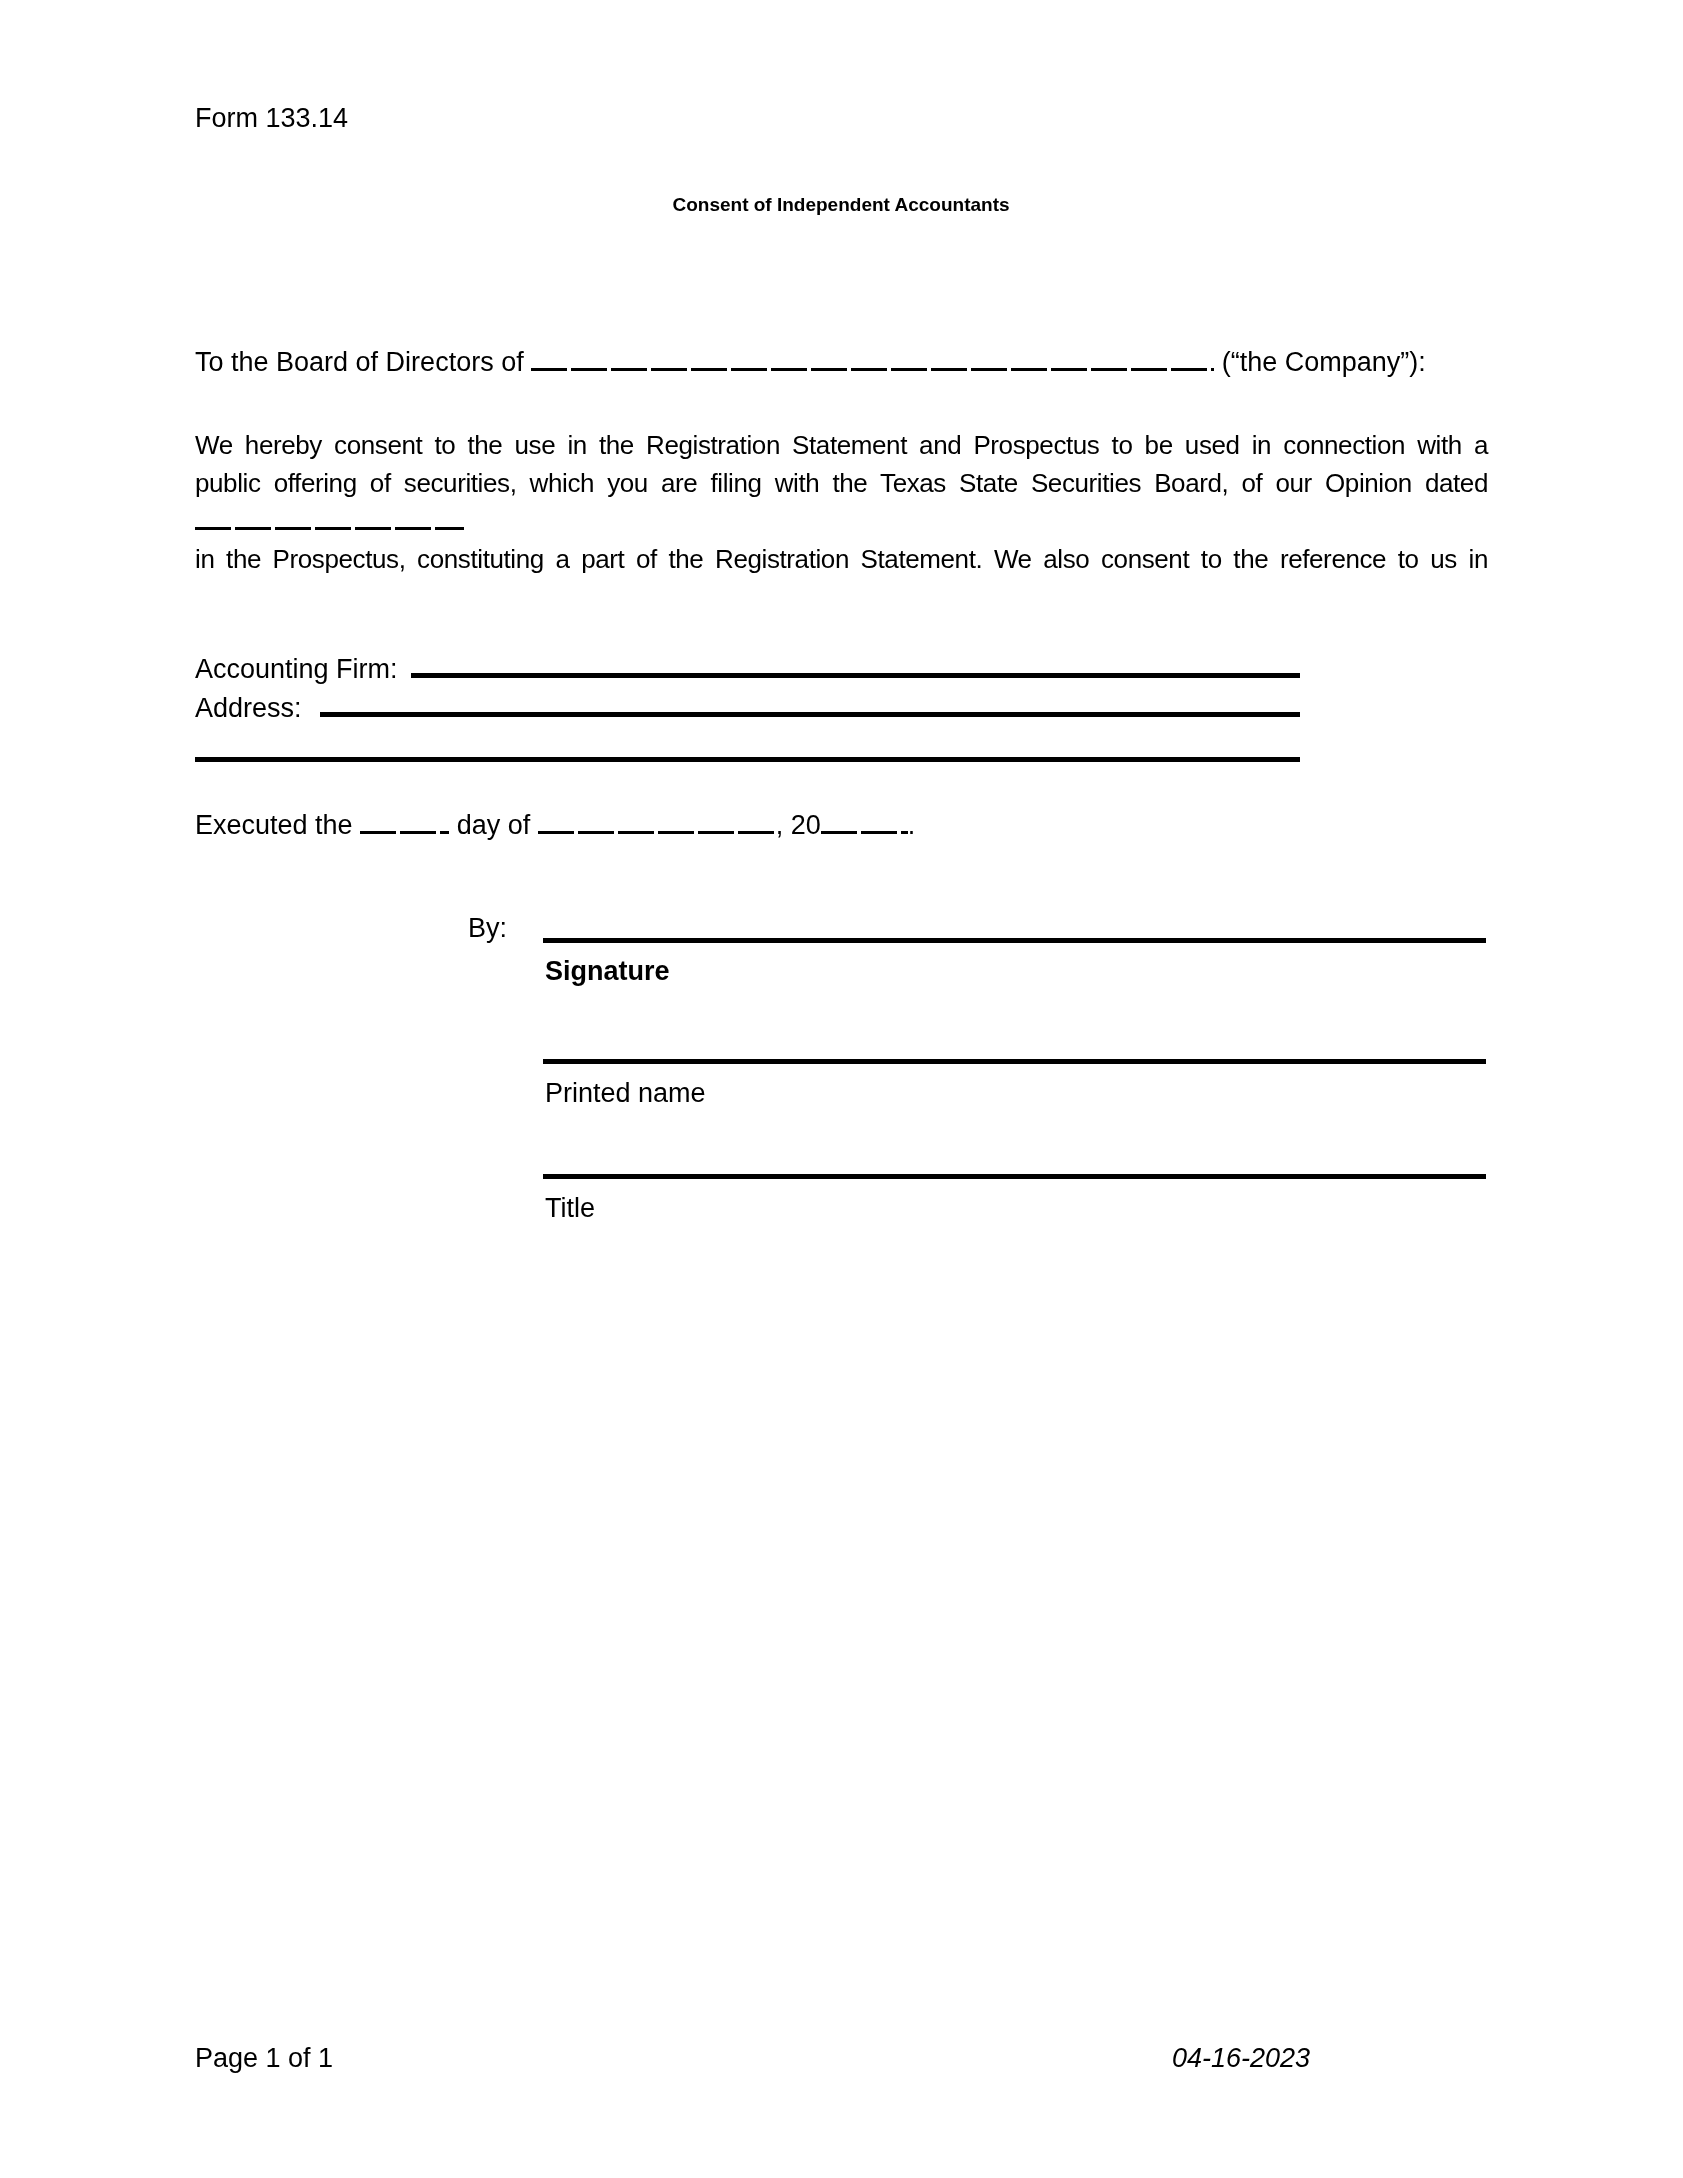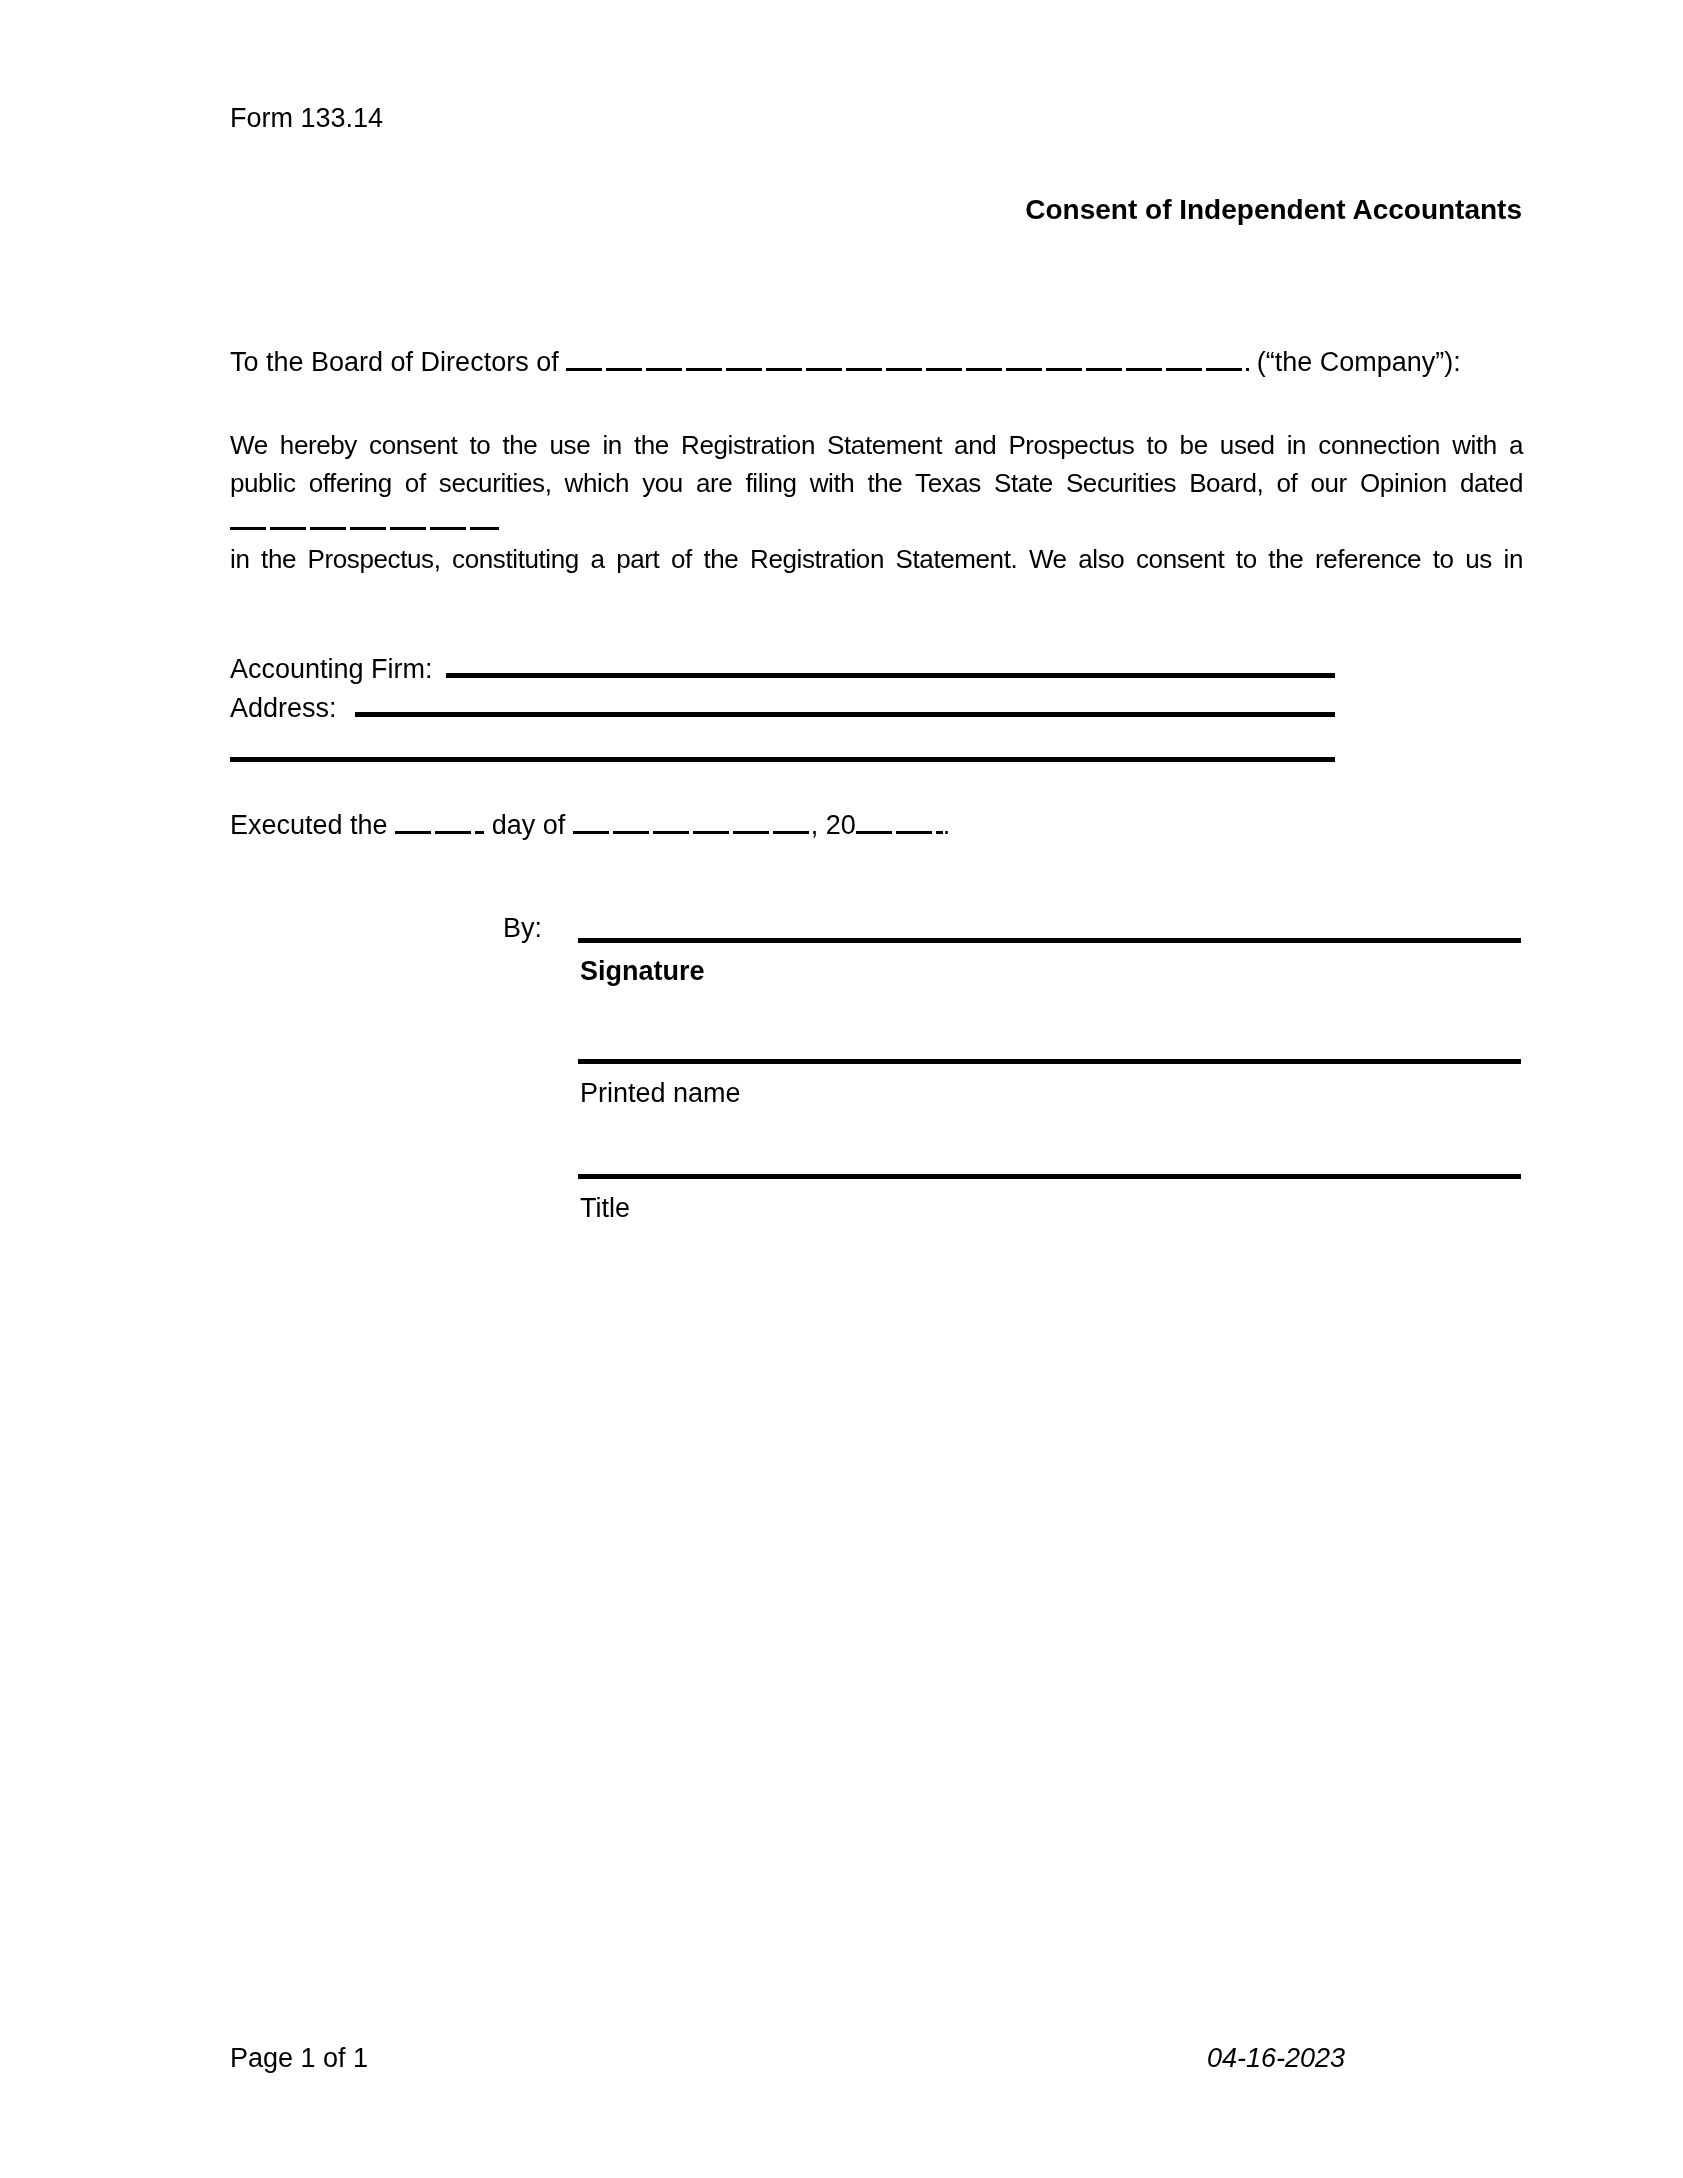--- a/index.html
+++ b/index.html
@@ -5,29 +5,28 @@
   html, body { margin: 0; padding: 0; background: #ffffff; }
   .page {
     position: relative;
     width: 1496px;
     height: 2178px;
     background: #ffffff;
     color: #000000;
     font-family: "Liberation Sans", "DejaVu Sans", sans-serif;
     font-size: 27px;
     overflow: hidden;
-    margin-left: 35px;
   }
 
   .form-number { position: absolute; left: 195px; top: 103px; }
 
   .doc-title {
     position: absolute; left: 195px; top: 194px; width: 1292px;
-    margin: 0; text-align: right;
-    font-size: 28px; font-weight: bold;
+    margin: 0; text-align: center;
+    font-size: 19px; font-weight: bold;
   }
 
   .addressee {
     position: absolute; left: 195px; top: 347px;
     white-space: nowrap;
   }
 
   
   .blank {
     display: inline-block;

